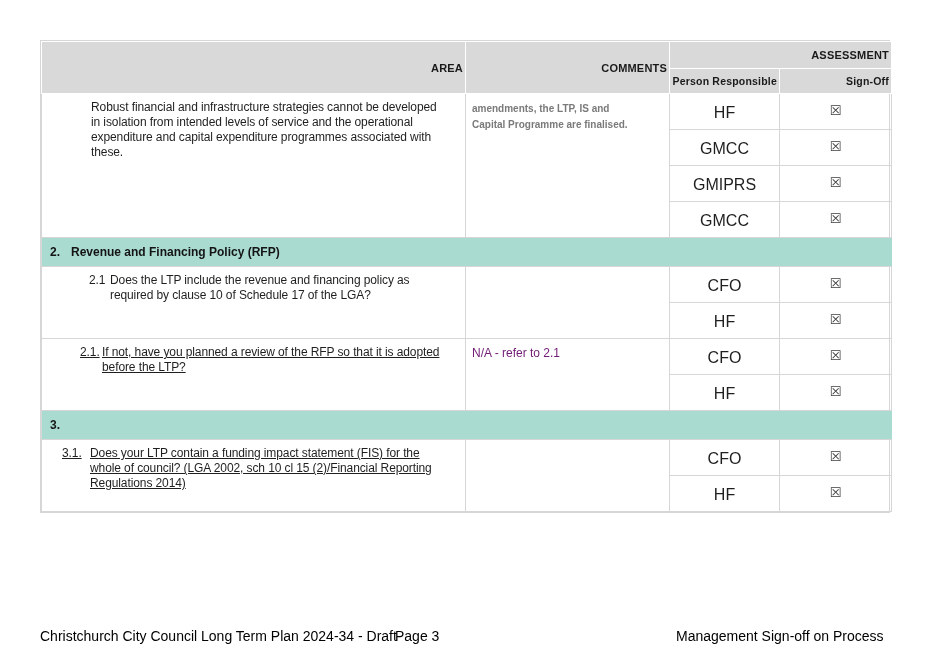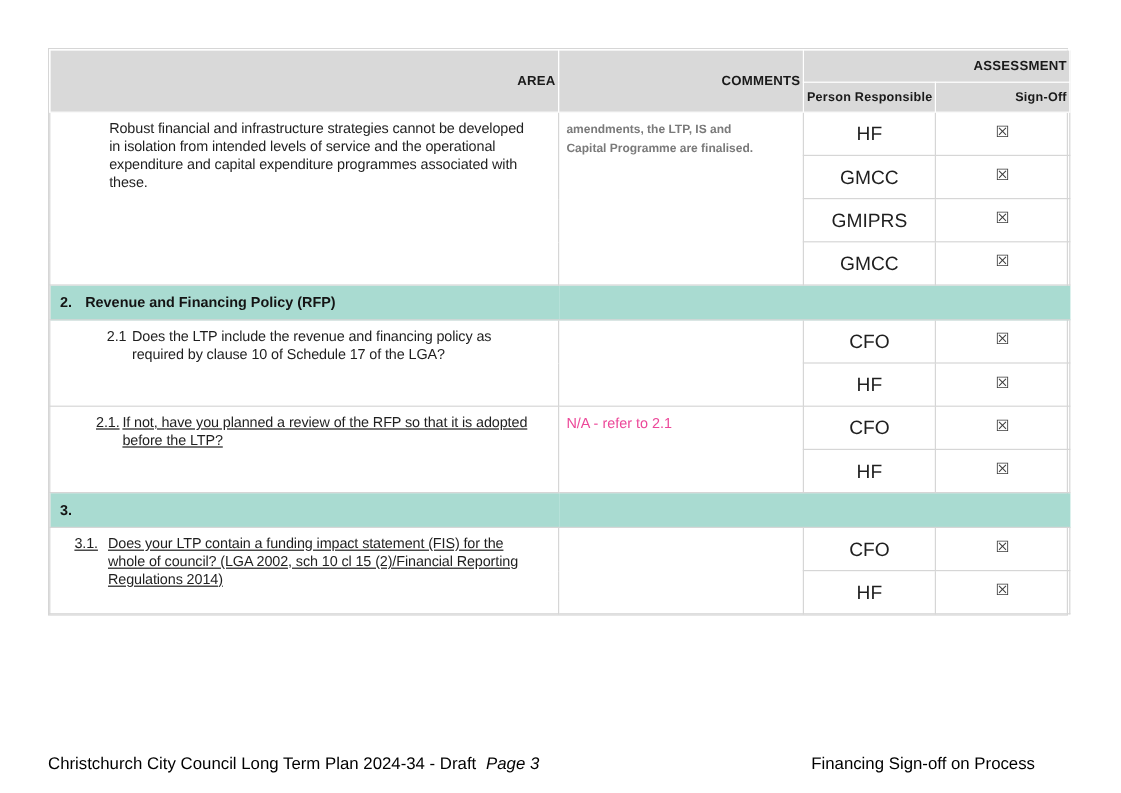--- a/index.html
+++ b/index.html
@@ -40,40 +40,40 @@
   .q .q-prefix{flex:0 0 auto;}
   .q .q-text{flex:1 1 auto;}
   .ind-cont .q-text{margin-left:42px;}
   .ind-a .q-prefix{width:21px;margin-left:40px;}
   .ind-b{margin-left:31px;text-decoration:underline;}
   .ind-b .q-prefix{width:22px;}
   .ind-c{margin-left:13px;text-decoration:underline;}
   .ind-c .q-prefix{width:28px;}
 
   
-  .comment{font-size:12px;color:#ec4899;line-height:15px;}
+  .comment{font-size:12px;color:#701a75;line-height:15px;}
   .comment.muted{font-size:10px;color:var(--muted,#7a7a7a);line-height:16px;max-width:172px;font-weight:bold;}
 
   
   .section-row td{
     background:var(--section-bg,#a9dbd1);
     height:29px;vertical-align:middle;
     border-top:1px solid var(--border,#d6d6d6);
     border-bottom:1px solid var(--border,#d6d6d6);
     border-left:1px solid rgba(255,255,255,0.65);
     border-right:1px solid rgba(255,255,255,0.0);
   }
   .section-row td:first-child{border-left:1px solid var(--border,#d6d6d6);}
   .sec{display:flex;padding-left:7px;font-size:12px;font-weight:bold;color:#141414;}
   .sec-num{flex:0 0 21px;}
 
   
   .footer-item{position:absolute;top:628px;font-size:14px;color:#000;white-space:nowrap;}
   .footer-left{left:40px;}
-  .footer-center{left:405px;font-style:italic;}
+  .footer-center{left:395px;}
   .footer-right{left:676px;}
 </style>
 </head>
 <body>
 
 <div class="tablewrap">
   <table>
     <colgroup>
       <col style="width:424px">
       <col style="width:204px">
@@ -184,13 +184,13 @@
         <tr class="q-row">
           <td class="cell-person">HF</td>
           <td class="cell-sign"><span class="checkbox">☒</span></td>
         </tr>
       </tbody>
   </table>
 </div>
 
 <div class="footer-item footer-left">Christchurch City Council Long Term Plan 2024-34 - Draft</div>
 <div class="footer-item footer-center">Page 3</div>
-<div class="footer-item footer-right">Financing Sign-off on Process</div>
+<div class="footer-item footer-right">Management Sign-off on Process</div>
 
 </body></html>

